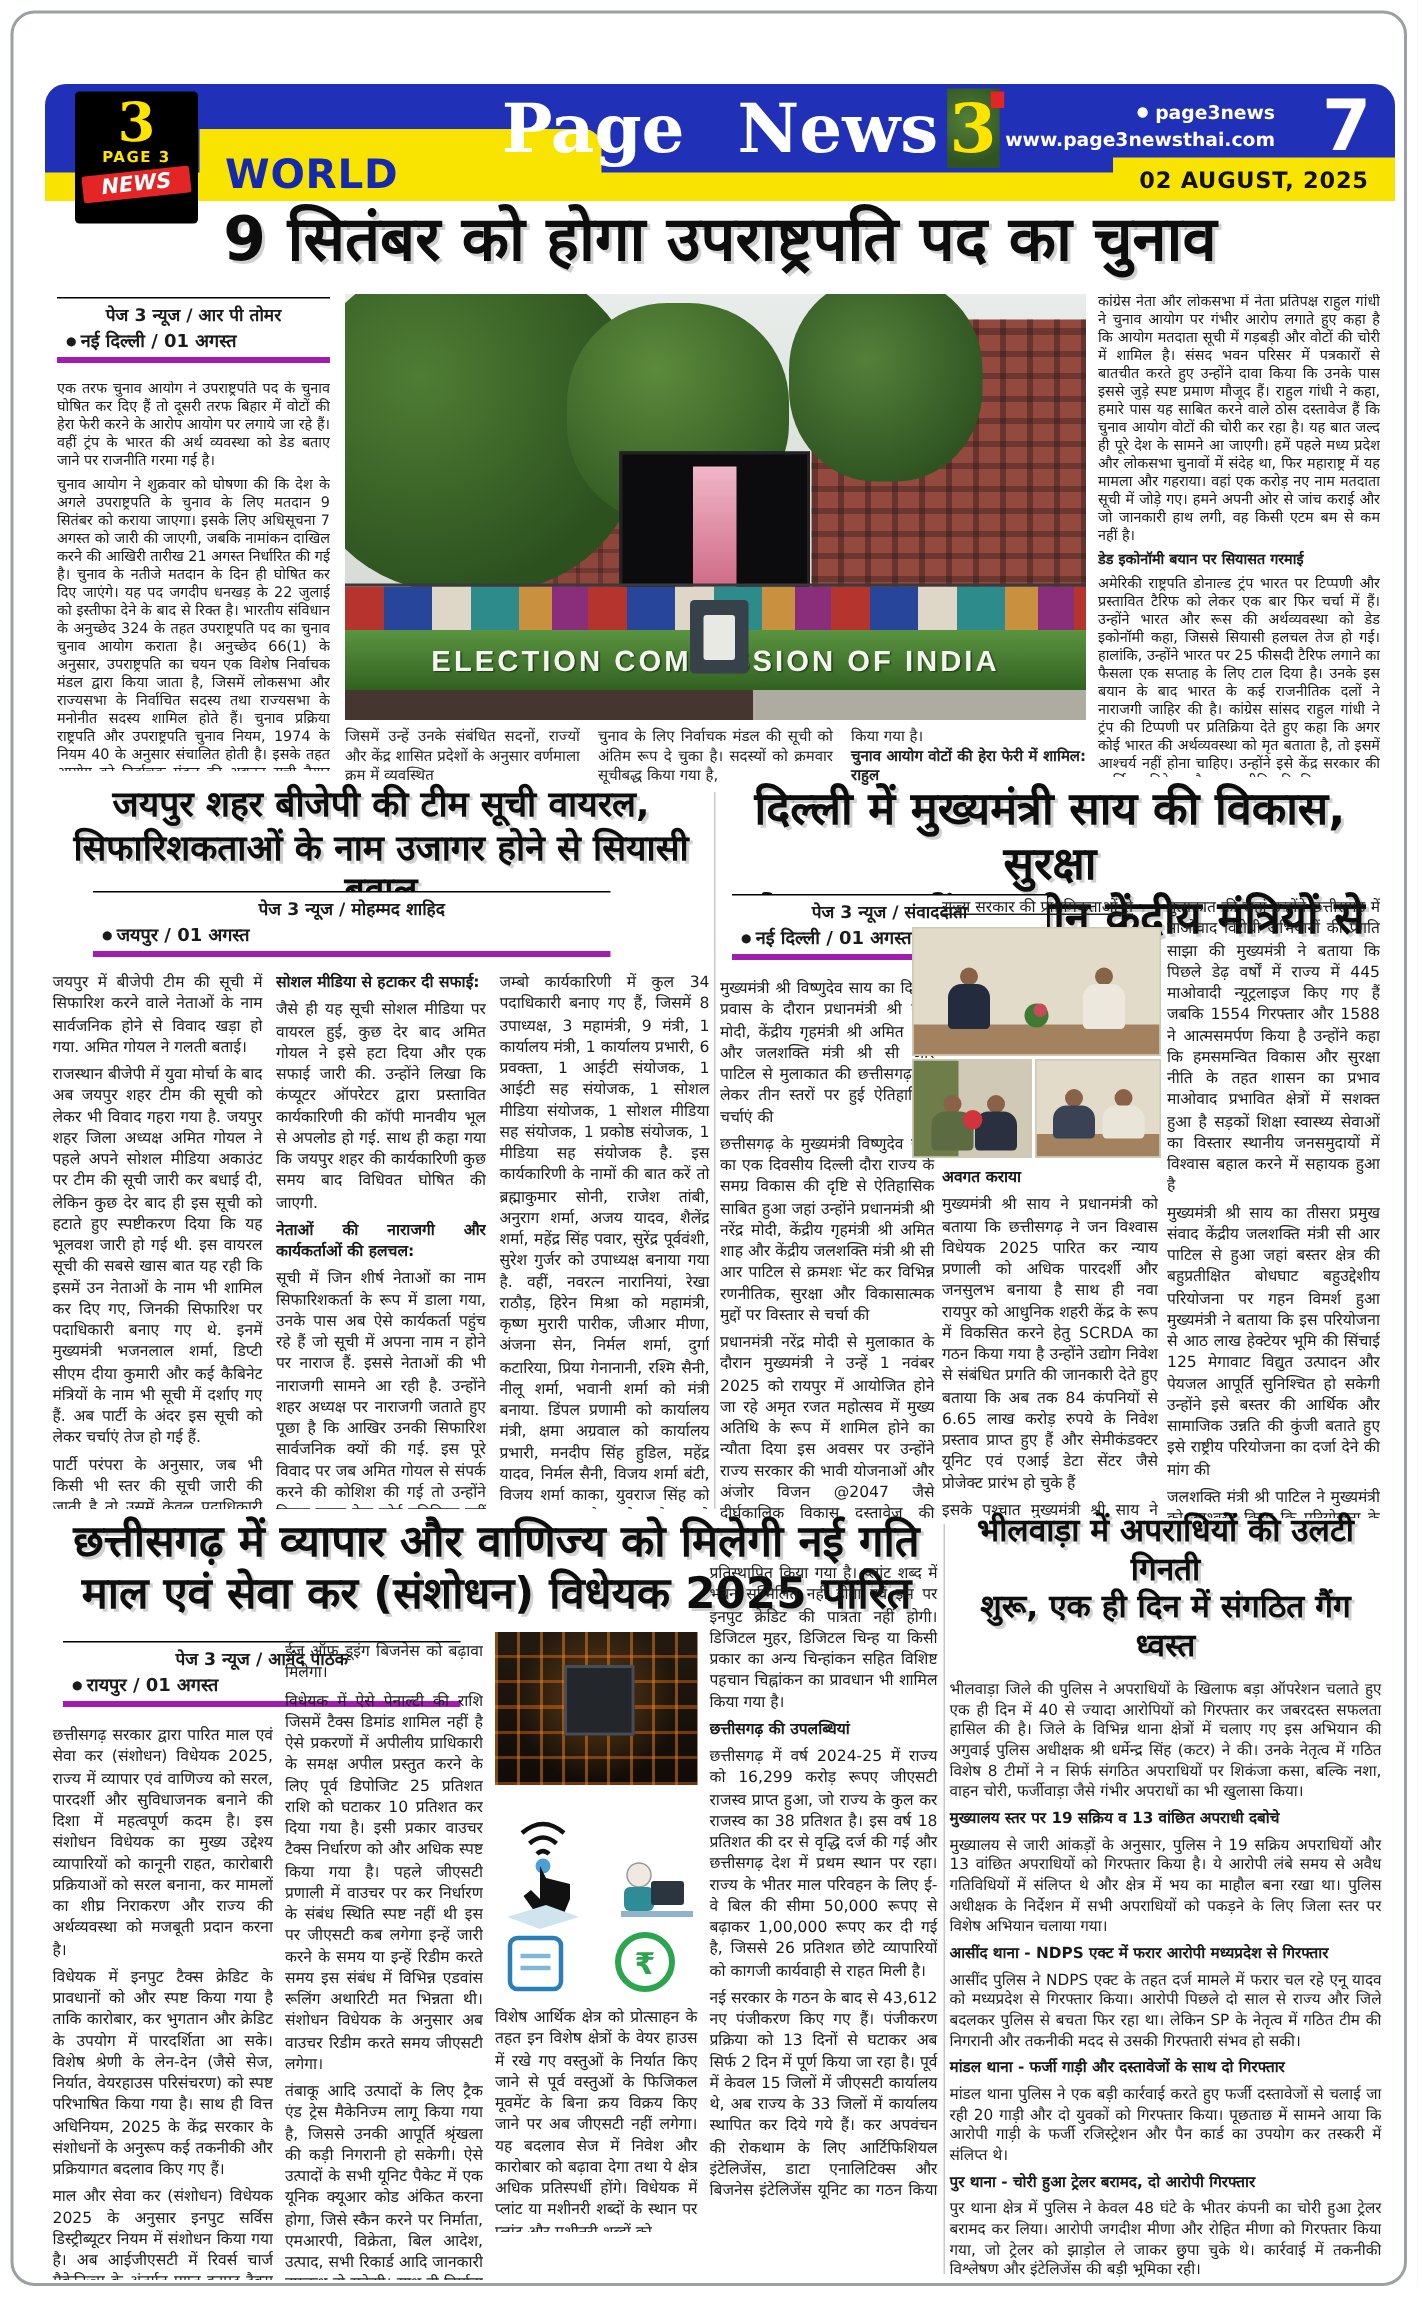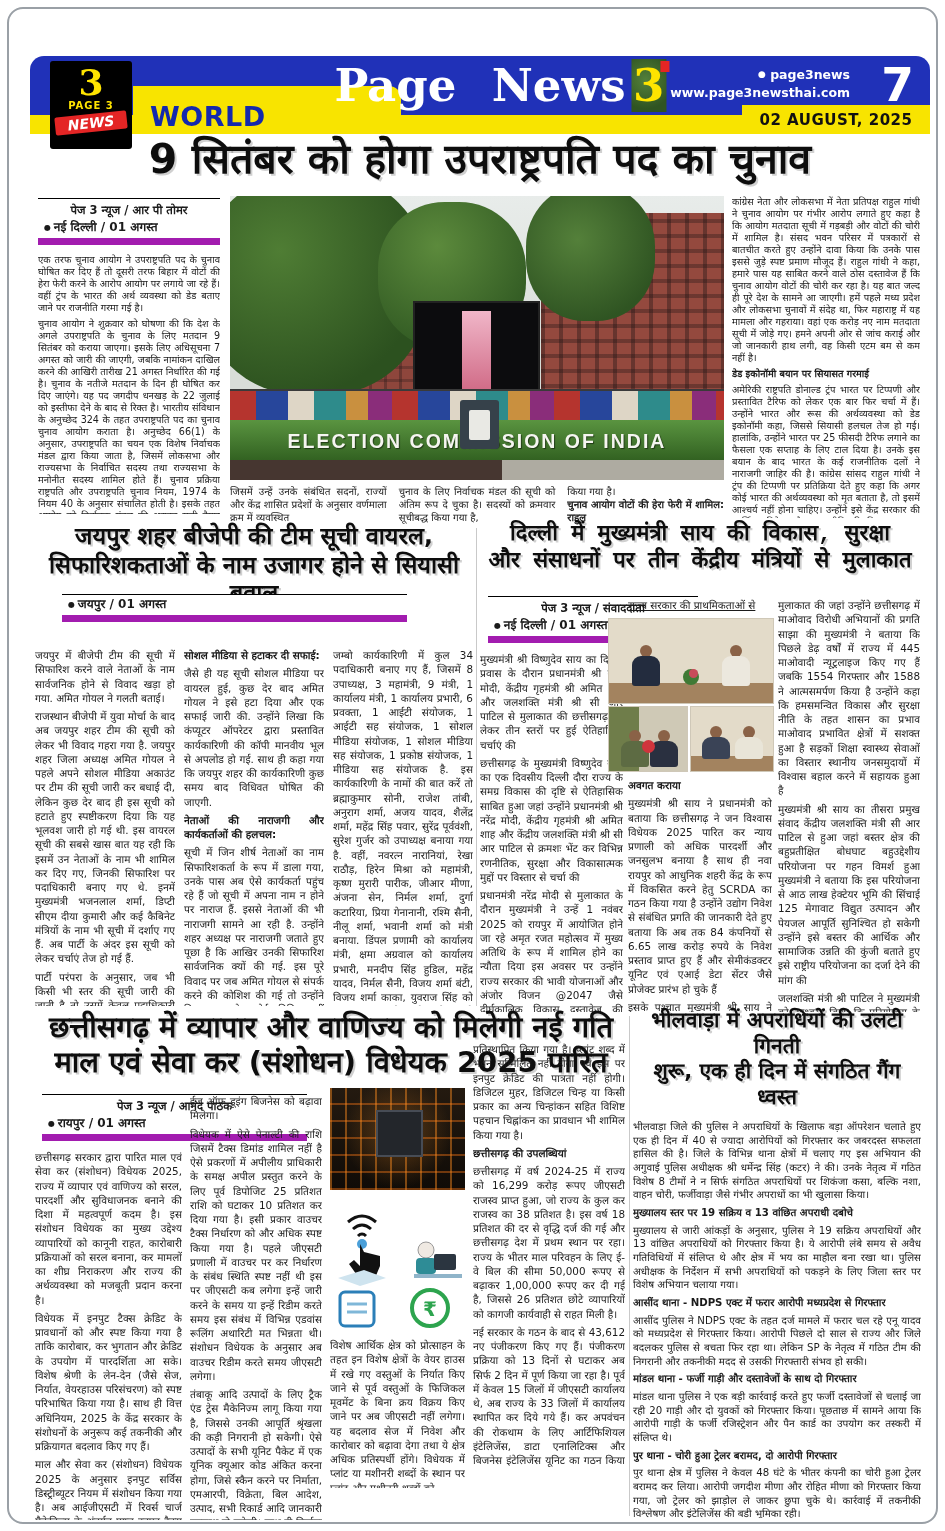--- a/index.html
+++ b/index.html
@@ -22,21 +22,21 @@
           font-size:45px;font-weight:bold;color:#fff;white-space:nowrap;z-index:2;}
   .mtitle .t3{color:#ffe400;position:relative;padding:0 2px;}
   .mtitle .t3 i{position:absolute;top:2px;right:-3px;width:9px;height:11px;background:#e42525;}
   .social{position:absolute;right:80px;top:10px;text-align:right;color:#fff;font-size:12.5px;font-weight:bold;line-height:1.4;z-index:2;}
   .social .dot{font-size:9px;vertical-align:2px;}
   .pageno{position:absolute;right:16px;top:1px;font-size:47px;font-weight:bold;color:#fff;z-index:2;}
 
   
   .hl{position:absolute;text-align:center;font-weight:bold;color:#0d0d0d;text-shadow:2px 2px 0 rgba(40,40,40,.22);line-height:1.22;}
   .lead-hl{left:30px;top:134px;width:900px;font-size:41px;}
-  .by{position:absolute;border-top:1.5px solid #000;border-bottom:7px solid #a21caf;background:#fff;}
+  .by{position:absolute;border-top:1.5px solid #000;border-bottom:4px solid #a21caf;background:#fff;}
   .by .l1{text-align:center;font-weight:bold;font-size:11.5px;padding:3px 2px 1px;}
   .by .l2{font-weight:bold;font-size:12px;padding:0 0 3px 6px;}
   .by .l2::before{content:"● ";font-size:8px;vertical-align:1px;}
 
   
   .col{position:absolute;overflow:hidden;text-align:justify;}
   .para{margin:0 0 4px;}
   .bold{font-weight:bold;}
   .fs-lead{font-size:9.6px;line-height:1.25;}
   .fs-art{font-size:10.4px;line-height:1.37;}
@@ -162,38 +162,39 @@
       <p class="para">अमेरिकी राष्ट्रपति डोनाल्ड ट्रंप भारत पर टिप्पणी और प्रस्तावित टैरिफ को लेकर एक बार फिर चर्चा में हैं। उन्होंने भारत और रूस की अर्थव्यवस्था को डेड इकोनॉमी कहा, जिससे सियासी हलचल तेज हो गई। हालांकि, उन्होंने भारत पर 25 फीसदी टैरिफ लगाने का फैसला एक सप्ताह के लिए टाल दिया है। उनके इस बयान के बाद भारत के कई राजनीतिक दलों ने नाराजगी जाहिर की है। कांग्रेस सांसद राहुल गांधी ने ट्रंप की टिप्पणी पर प्रतिक्रिया देते हुए कहा कि अगर कोई भारत की अर्थव्यवस्था को मृत बताता है, तो इसमें आश्चर्य नहीं होना चाहिए। उन्होंने इसे केंद्र सरकार की आर्थिक, विदेश और रक्षा नीति की विफलता करार दिया। हालांकि, राहुल गांधी के बयान से कांग्रेस के अन्य वरिष्ठ नेता सहमत नहीं दिखे।</p>
     </div>
 
   <div class="vrule" style="left:476px;top:528px;height:478px;"></div>
 
   <div class="hl" style="left:35px;top:522px;width:438px;font-size:23.5px;">
     <div>जयपुर शहर बीजेपी की टीम सूची वायरल,</div>
     <div>सिफारिशकताओं के नाम उजागर होने से सियासी बवाल</div>
   </div>
   <div class="by" style="left:62px;top:594px;width:345px;">
+    <div class="l1">पेज 3 न्यूज / मोहम्मद शाहिद</div>
     <div class="l2">जयपुर / 01 अगस्त</div>
   </div>
   <div class="col fs-art" style="left:35px;top:648px;width:140px;height:358px;">
       <p class="para">जयपुर में बीजेपी टीम की सूची में सिफारिश करने वाले नेताओं के नाम सार्वजनिक होने से विवाद खड़ा हो गया. अमित गोयल ने गलती बताई।</p>
       <p class="para">राजस्थान बीजेपी में युवा मोर्चा के बाद अब जयपुर शहर टीम की सूची को लेकर भी विवाद गहरा गया है. जयपुर शहर जिला अध्यक्ष अमित गोयल ने पहले अपने सोशल मीडिया अकाउंट पर टीम की सूची जारी कर बधाई दी, लेकिन कुछ देर बाद ही इस सूची को हटाते हुए स्पष्टीकरण दिया कि यह भूलवश जारी हो गई थी. इस वायरल सूची की सबसे खास बात यह रही कि इसमें उन नेताओं के नाम भी शामिल कर दिए गए, जिनकी सिफारिश पर पदाधिकारी बनाए गए थे. इनमें मुख्यमंत्री भजनलाल शर्मा, डिप्टी सीएम दीया कुमारी और कई कैबिनेट मंत्रियों के नाम भी सूची में दर्शाए गए हैं. अब पार्टी के अंदर इस सूची को लेकर चर्चाएं तेज हो गई हैं.</p>
       <p class="para">पार्टी परंपरा के अनुसार, जब भी किसी भी स्तर की सूची जारी की जाती है तो उसमें केवल पदाधिकारी के नाम और पद होता है. लेकिन इस बार जो सूची जारी हुई, उसमें यह भी लिखा गया कि किस पदाधिकारी को किस नेता की सिफारिश पर</p>
     </div>
   <div class="col fs-art" style="left:184px;top:648px;width:140px;height:358px;">
       <p class="para bold">सोशल मीडिया से हटाकर दी सफाई:</p>
       <p class="para">जैसे ही यह सूची सोशल मीडिया पर वायरल हुई, कुछ देर बाद अमित गोयल ने इसे हटा दिया और एक सफाई जारी की. उन्होंने लिखा कि कंप्यूटर ऑपरेटर द्वारा प्रस्तावित कार्यकारिणी की कॉपी मानवीय भूल से अपलोड हो गई. साथ ही कहा गया कि जयपुर शहर की कार्यकारिणी कुछ समय बाद विधिवत घोषित की जाएगी.</p>
       <p class="para bold">नेताओं की नाराजगी और कार्यकर्ताओं की हलचल:</p>
       <p class="para">सूची में जिन शीर्ष नेताओं का नाम सिफारिशकर्ता के रूप में डाला गया, उनके पास अब ऐसे कार्यकर्ता पहुंच रहे हैं जो सूची में अपना नाम न होने पर नाराज हैं. इससे नेताओं की भी नाराजगी सामने आ रही है. उन्होंने शहर अध्यक्ष पर नाराजगी जताते हुए पूछा है कि आखिर उनकी सिफारिश सार्वजनिक क्यों की गई. इस पूरे विवाद पर जब अमित गोयल से संपर्क करने की कोशिश की गई तो उन्होंने विवाद बढ़ता देख कोई प्रतिक्रिया नहीं दी.</p>
     </div>
   <div class="col fs-art" style="left:333px;top:648px;width:140px;height:358px;">
       <p class="para">जम्बो कार्यकारिणी में कुल 34 पदाधिकारी बनाए गए हैं, जिसमें 8 उपाध्यक्ष, 3 महामंत्री, 9 मंत्री, 1 कार्यालय मंत्री, 1 कार्यालय प्रभारी, 6 प्रवक्ता, 1 आईटी संयोजक, 1 आईटी सह संयोजक, 1 सोशल मीडिया संयोजक, 1 सोशल मीडिया सह संयोजक, 1 प्रकोष्ठ संयोजक, 1 मीडिया सह संयोजक है. इस कार्यकारिणी के नामों की बात करें तो ब्रह्माकुमार सोनी, राजेश तांबी, अनुराग शर्मा, अजय यादव, शैलेंद्र शर्मा, महेंद्र सिंह पवार, सुरेंद्र पूर्ववंशी, सुरेश गुर्जर को उपाध्यक्ष बनाया गया है. वहीं, नवरत्न नारानियां, रेखा राठौड़, हिरेन मिश्रा को महामंत्री, कृष्ण मुरारी पारीक, जीआर मीणा, अंजना सेन, निर्मल शर्मा, दुर्गा कटारिया, प्रिया गेनानानी, रश्मि सैनी, नीलू शर्मा, भवानी शर्मा को मंत्री बनाया. डिंपल प्रणामी को कार्यालय मंत्री, क्षमा अग्रवाल को कार्यालय प्रभारी, मनदीप सिंह हुडिल, महेंद्र यादव, निर्मल सैनी, विजय शर्मा बंटी, विजय शर्मा काका, युवराज सिंह को प्रवक्ता बनाया है. राजेश गौतम को आईटी संयोजक, जूही केडिया को आईटी सह संयोजक, मनीष शर्मा को सोशल मीडिया संयोजक, राज सिंह राठौड़ को सोशल मीडिया सह संयोजक, प्रेम जैन को प्रकोष्ठ संयोजक, भारतीय खंडेलवाल को मीडिया सह संयोजक बनाया है.</p>
     </div>
 
-  <div class="hl" style="left:480px;top:522px;width:440px;font-size:22px;font-family:Liberation Mono, monospace;">
+  <div class="hl" style="left:480px;top:522px;width:440px;font-size:30px;">
     <div>दिल्ली में मुख्यमंत्री साय की विकास, सुरक्षा</div>
     <div>और संसाधनों पर तीन केंद्रीय मंत्रियों से मुलाकात</div>
   </div>
   <div class="by" style="left:488px;top:596px;width:210px;">
     <div class="l1">पेज 3 न्यूज / संवाददाता</div>
     <div class="l2">नई दिल्ली / 01 अगस्त</div>
   </div>
   <div class="col fs-art" style="left:480px;top:652px;width:143px;height:360px;">
       <p class="para">मुख्यमंत्री श्री विष्णुदेव साय का दिल्ली प्रवास के दौरान प्रधानमंत्री श्री नरेंद्र मोदी, केंद्रीय गृहमंत्री श्री अमित शाह और जलशक्ति मंत्री श्री सी आर पाटिल से मुलाकात की छत्तीसगढ़ को लेकर तीन स्तरों पर हुई ऐतिहासिक चर्चाएं की</p>
       <p class="para">छत्तीसगढ़ के मुख्यमंत्री विष्णुदेव साय का एक दिवसीय दिल्ली दौरा राज्य के समग्र विकास की दृष्टि से ऐतिहासिक साबित हुआ जहां उन्होंने प्रधानमंत्री श्री नरेंद्र मोदी, केंद्रीय गृहमंत्री श्री अमित शाह और केंद्रीय जलशक्ति मंत्री श्री सी आर पाटिल से क्रमशः भेंट कर विभिन्न रणनीतिक, सुरक्षा और विकासात्मक मुद्दों पर विस्तार से चर्चा की</p>

